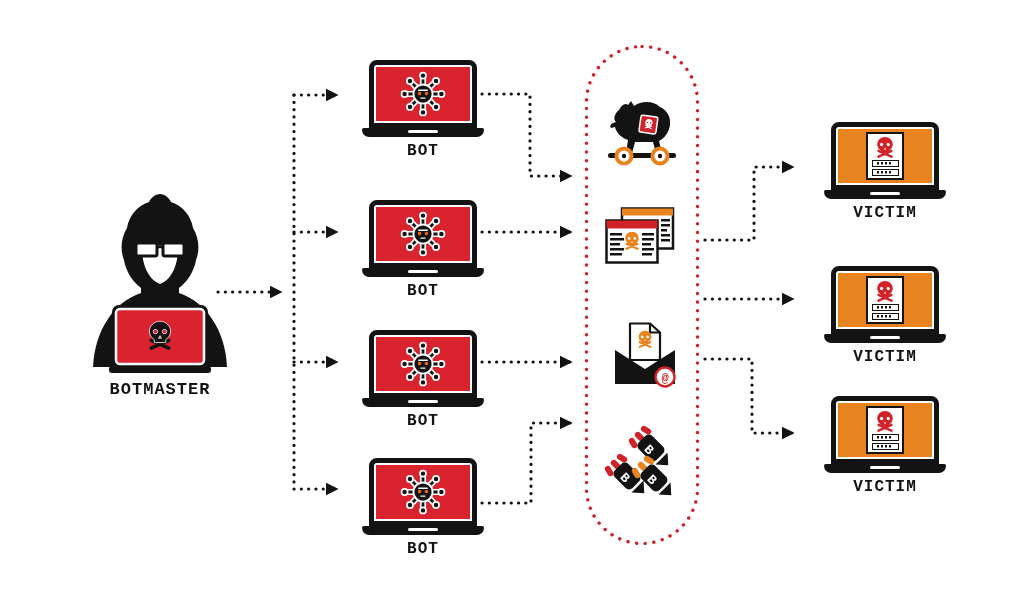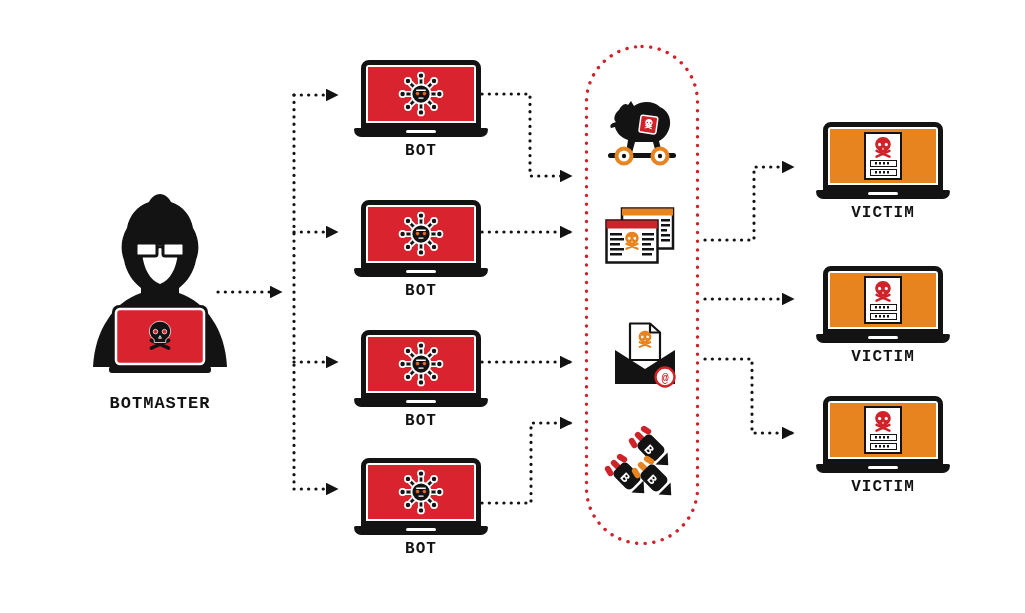--- a/index.html
+++ b/index.html
@@ -3,32 +3,32 @@
 <meta charset="utf-8">
 <style>
   :root{
     --red:#d9232e; --accent-red:#cf2229; --orange:#e8841f; --ink:#131313; --bg:#ffffff;
   }
   html,body{margin:0;padding:0;background:#fff;}
   #canvas{position:relative;width:1025px;height:613px;background:var(--bg);overflow:hidden;
           font-family:"Liberation Mono", monospace;}
   .overlay{position:absolute;left:0;top:0;}
   .abs{position:absolute;}
-  .laptop{position:absolute;width:120px;}
+  .laptop{position:absolute;width:108px;margin-left:8px;}
   .bezel{box-sizing:border-box;height:68px;border:5px solid var(--ink);border-radius:8px 8px 0 0;
          background:#fff;padding:2px;}
   .screen{width:100%;height:100%;display:flex;align-items:center;justify-content:center;}
   .screen.red{background:var(--red);}
   .screen.orange{background:var(--orange);}
   .base{position:relative;height:9px;margin:0 -7px;background:var(--ink);border-radius:2px 2px 8px 8px;}
   .base::after{content:"";position:absolute;left:50%;top:2px;transform:translateX(-50%);
                width:30px;height:3px;border-radius:2px;background:#fff;}
   .node-label{margin-top:5px;text-align:center;font-weight:bold;font-size:16px;
               letter-spacing:1px;color:var(--ink);}
-  .bm-label{position:absolute;left:75px;top:394px;width:170px;text-align:center;
+  .bm-label{position:absolute;left:75px;top:380px;width:170px;text-align:center;
             font-weight:bold;font-size:17px;letter-spacing:1px;color:var(--ink);}
   .card{box-sizing:border-box;width:38px;height:48px;background:#fff;border:2px solid var(--ink);
         display:flex;flex-direction:column;align-items:center;gap:2px;padding-top:2px;}
   .field{box-sizing:border-box;width:27px;height:7px;border:1.5px solid var(--ink);
          background-image:repeating-linear-gradient(90deg,var(--ink) 0 2px,transparent 2px 4px);
          background-size:16px 2.5px;background-position:center;background-repeat:no-repeat;}
   svg{display:block;}
 </style>
 </head>
 <body>

